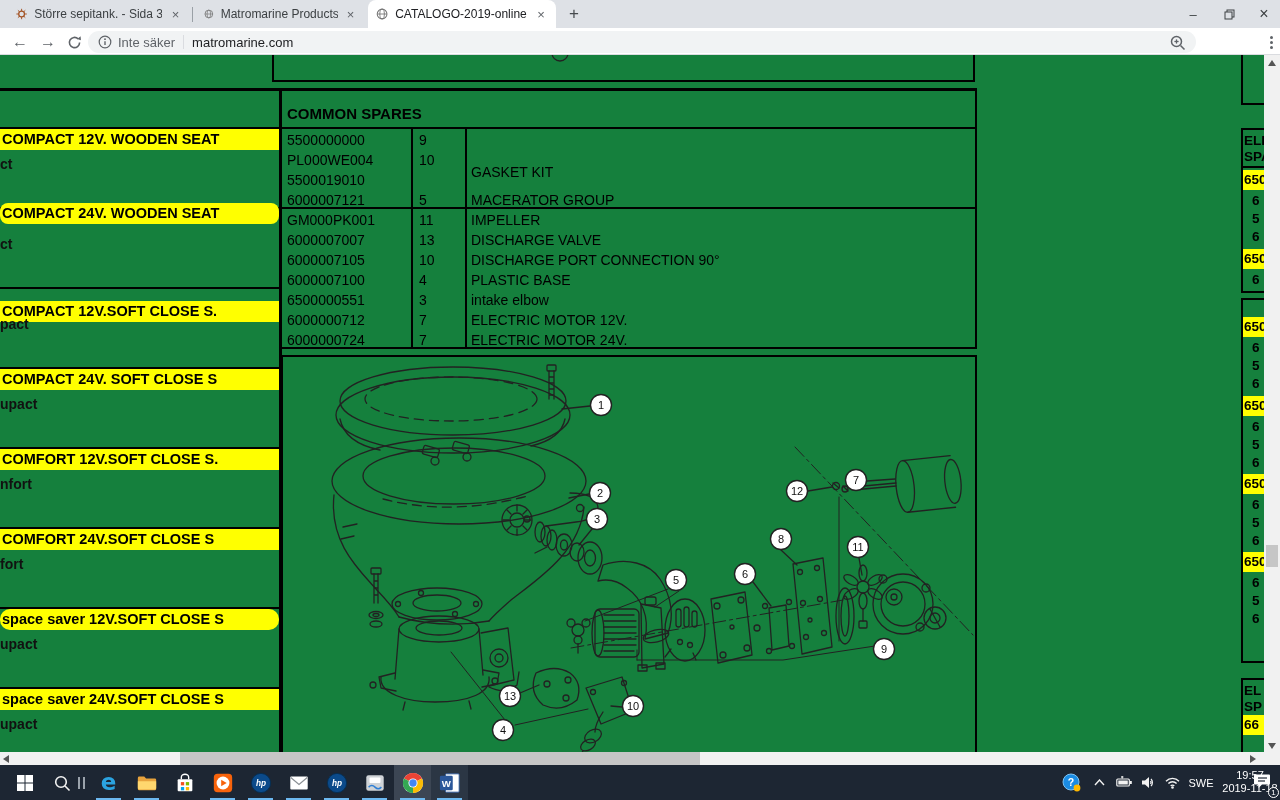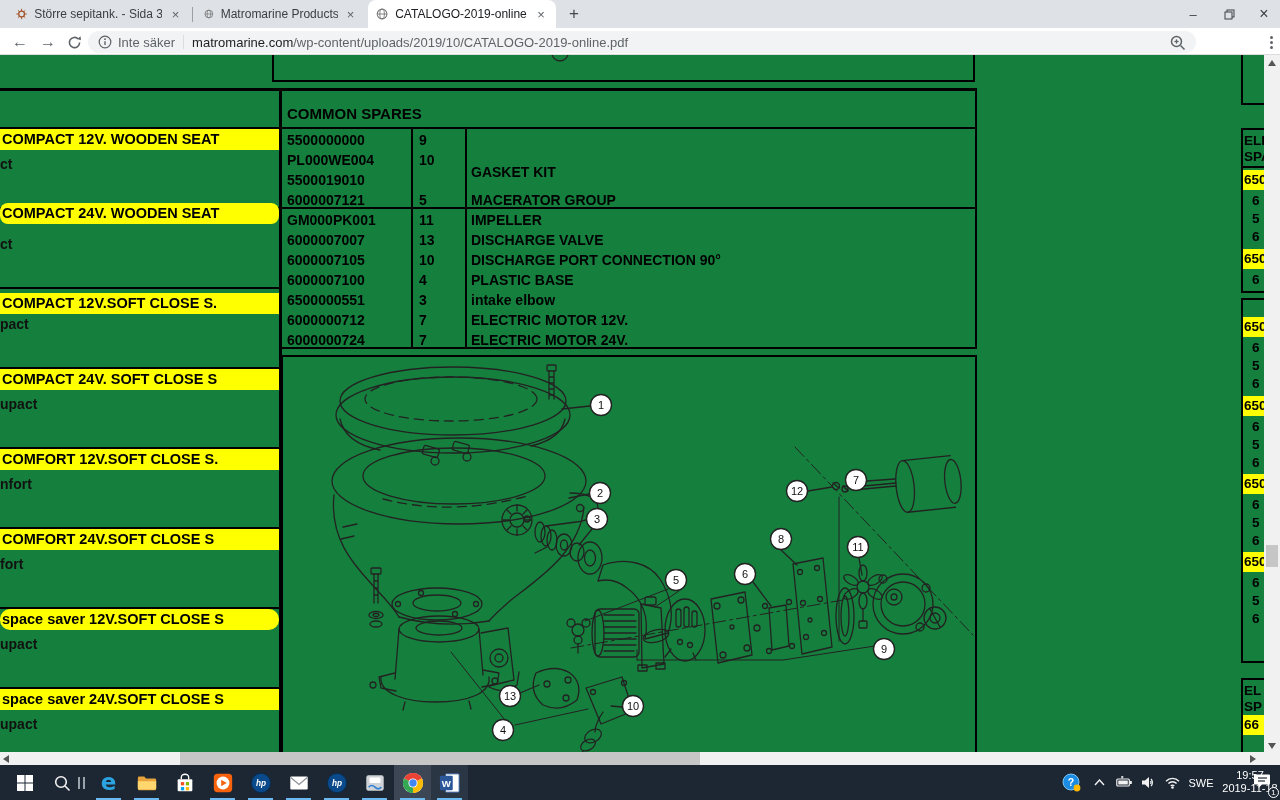--- a/index.html
+++ b/index.html
@@ -25,21 +25,21 @@
   #omnibox .path { color:#5f6368; }
   #avatar { position:absolute; left:1228px; top:29px; width:25px; height:25px; border-radius:50%; background:#1e8e3e; color:#fff; font-size:13px; font-weight:bold; display:flex; align-items:center; justify-content:center; }
   .star { position:absolute; left:1198px; top:31px; font-size:15px; color:#5f6368; }
 
   
   #pdfarea { position:absolute; left:0; top:55px; width:1280px; height:710px; background:#15803d; overflow:hidden; }
   .hline { position:absolute; background:#000; }
   .vline { position:absolute; background:#000; }
   .ytit { position:absolute; left:0; width:279px; height:21px; background:#ffff00; font-weight:bold; font-size:14.5px; line-height:21px; padding-left:2px; white-space:nowrap; overflow:hidden; color:#000; }
   .ysub { position:absolute; left:0; font-weight:bold; font-size:14px; color:#111; white-space:nowrap; }
-  .cell { position:absolute; height:20px; line-height:20px; font-weight:bold; font-size:14px; color:#000; white-space:nowrap; }
+  .cell { position:absolute; height:20px; line-height:20px; font-weight:normal; font-size:14px; color:#000; white-space:nowrap; }
   #sparehdr { position:absolute; left:287px; top:50px; font-weight:bold; font-size:15px; color:#000; }
   .rtxt { position:absolute; left:1244px; font-weight:bold; font-size:13.5px; color:#000; white-space:nowrap; overflow:hidden; width:20px; }
   .ryel { position:absolute; left:1243px; width:21px; height:20px; background:#ffff00; font-weight:bold; font-size:13.5px; line-height:20px; padding-left:1px; overflow:hidden; }
 
   
   #dbox { position:absolute; left:281px; top:300px; width:696px; height:397px; border:2px solid #000; border-bottom:none; overflow:hidden; }
   .dwg * { stroke:#222; fill:none; stroke-width:1.3; stroke-linecap:round; stroke-linejoin:round; }
   .dwg .co { fill:#fff; stroke-width:1.4; }
   .dwg text { stroke:none; fill:#111; font-size:11px; font-family:"Liberation Sans",sans-serif; text-anchor:middle; }
   .dwg .cl { stroke-dasharray:13 4 3 4; stroke-width:1; }
@@ -124,21 +124,20 @@
     </div>
     <div id="omnibox">
       <svg width="14" height="14" viewBox="0 0 14 14">
         <circle cx="7" cy="7" r="5.8" fill="none" stroke="#5f6368" stroke-width="1.2"></circle>
         <line x1="7" y1="6.3" x2="7" y2="10" stroke="#5f6368" stroke-width="1.4"></line>
         <circle cx="7" cy="4.2" r="0.9" fill="#5f6368"></circle>
       </svg>
       <span class="sec">Inte säker</span>
       <span class="div"></span>
       <span class="host">matromarine.com</span>
-      <span class="path">/wp-content/uploads/2019/10/CATALOGO-2019-online.pdf</span>
       <span style="flex:1"></span>
       <svg width="17" height="17" viewBox="0 0 17 17">
         <circle cx="7.5" cy="7.5" r="5" fill="none" stroke="#5f6368" stroke-width="1.5"></circle>
         <line x1="11.5" y1="11.5" x2="15.5" y2="15.5" stroke="#5f6368" stroke-width="1.6"></line>
         <line x1="7.5" y1="5.4" x2="7.5" y2="9.6" stroke="#5f6368" stroke-width="1.3"></line>
         <line x1="5.4" y1="7.5" x2="9.6" y2="7.5" stroke="#5f6368" stroke-width="1.3"></line>
       </svg>
     </div>
     <div class="star">☆</div>
     <div id="avatar">L</div>
@@ -174,21 +173,21 @@
     <div class="vline" style="left:411px;top:72px;width:2px;height:220px;"></div>
     <div class="vline" style="left:465px;top:72px;width:2px;height:220px;"></div>
     <div class="vline" style="left:975px;top:33px;width:2px;height:261px;"></div>
 
     <div id="sparehdr">COMMON SPARES</div>
 
     <div class="ytit" style="top:74px;">COMPACT 12V. WOODEN SEAT</div>
     <div class="ysub" style="top:101px;">ct</div>
     <div class="ytit" style="top:148px;border-radius:8px;">COMPACT 24V. WOODEN SEAT</div>
     <div class="ysub" style="top:181px;">ct</div>
-    <div class="ytit" style="top:238px;">COMPACT 12V.SOFT CLOSE S.</div>
+    <div class="ytit" style="top:246px;">COMPACT 12V.SOFT CLOSE S.</div>
     <div class="ysub" style="top:261px;">pact</div>
     <div class="ytit" style="top:314px;">COMPACT 24V. SOFT CLOSE S</div>
     <div class="ysub" style="top:341px;">upact</div>
     <div class="ytit" style="top:394px;">COMFORT 12V.SOFT CLOSE S.</div>
     <div class="ysub" style="top:421px;">nfort</div>
     <div class="ytit" style="top:474px;">COMFORT 24V.SOFT CLOSE S</div>
     <div class="ysub" style="top:501px;">fort</div>
     <div class="ytit" style="top:554px;border-radius:10px;">space saver 12V.SOFT CLOSE S</div>
     <div class="ysub" style="top:581px;">upact</div>
     <div class="ytit" style="top:634px;">space saver 24V.SOFT CLOSE S</div>

